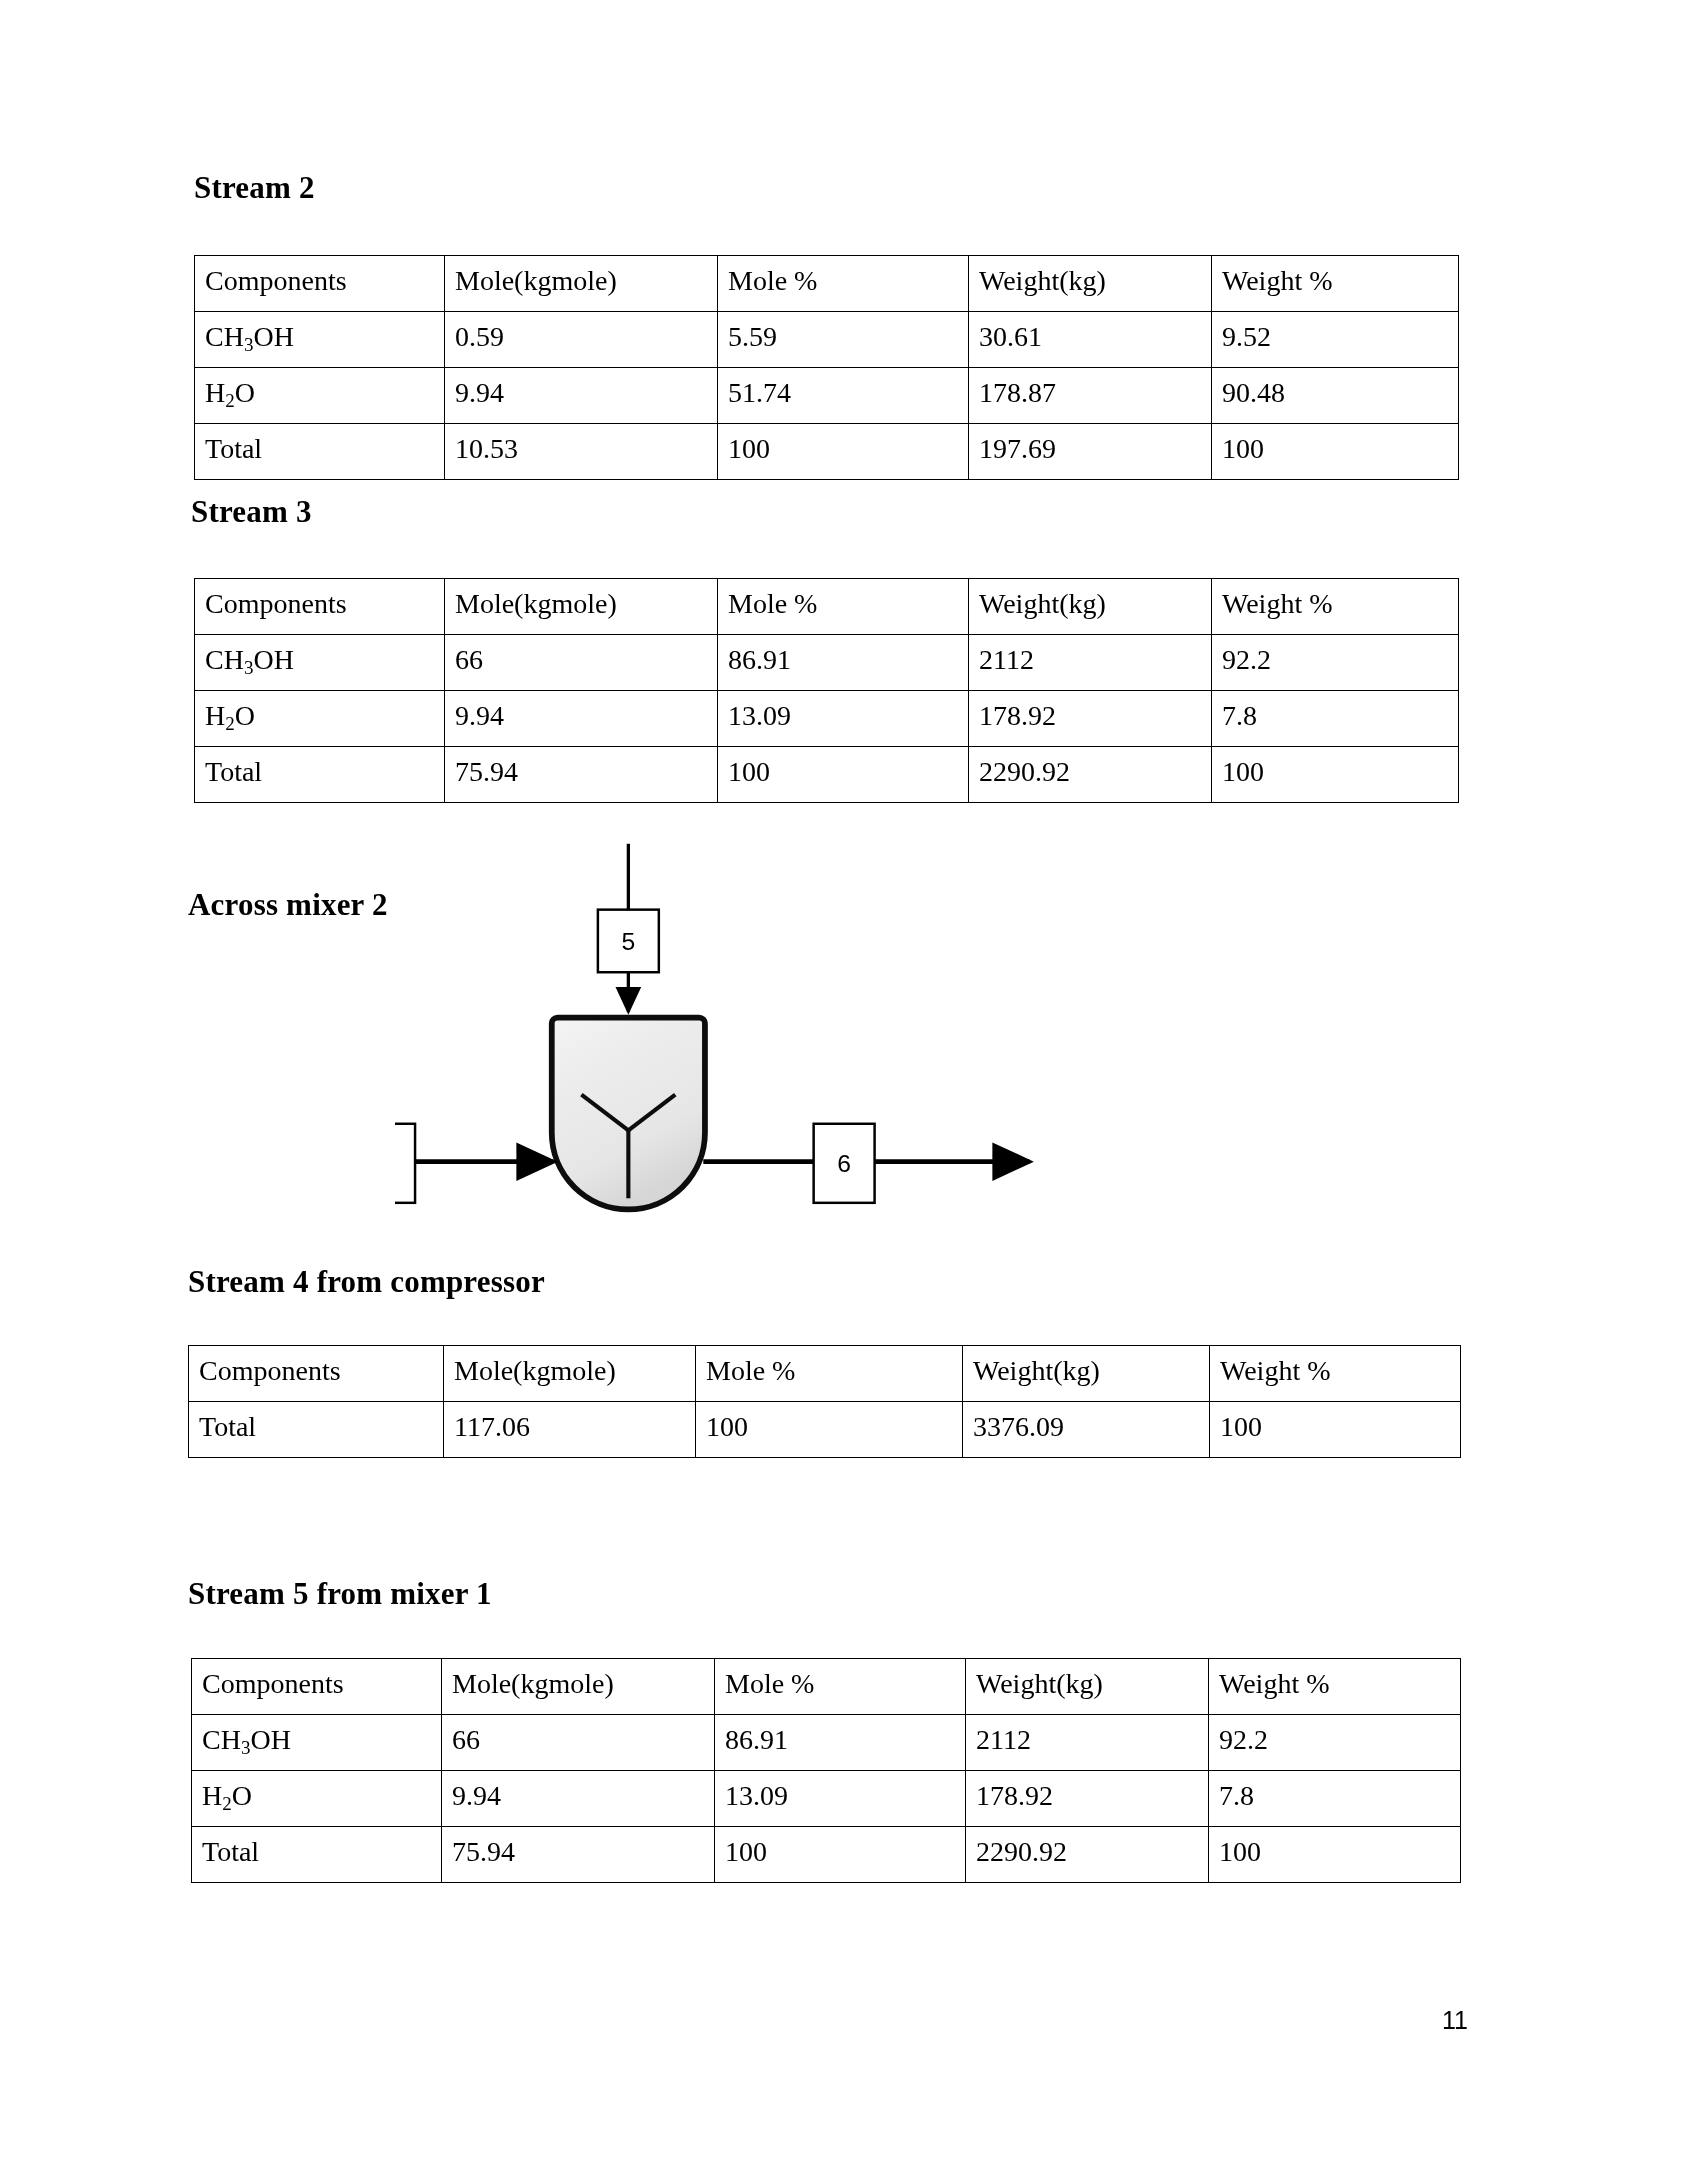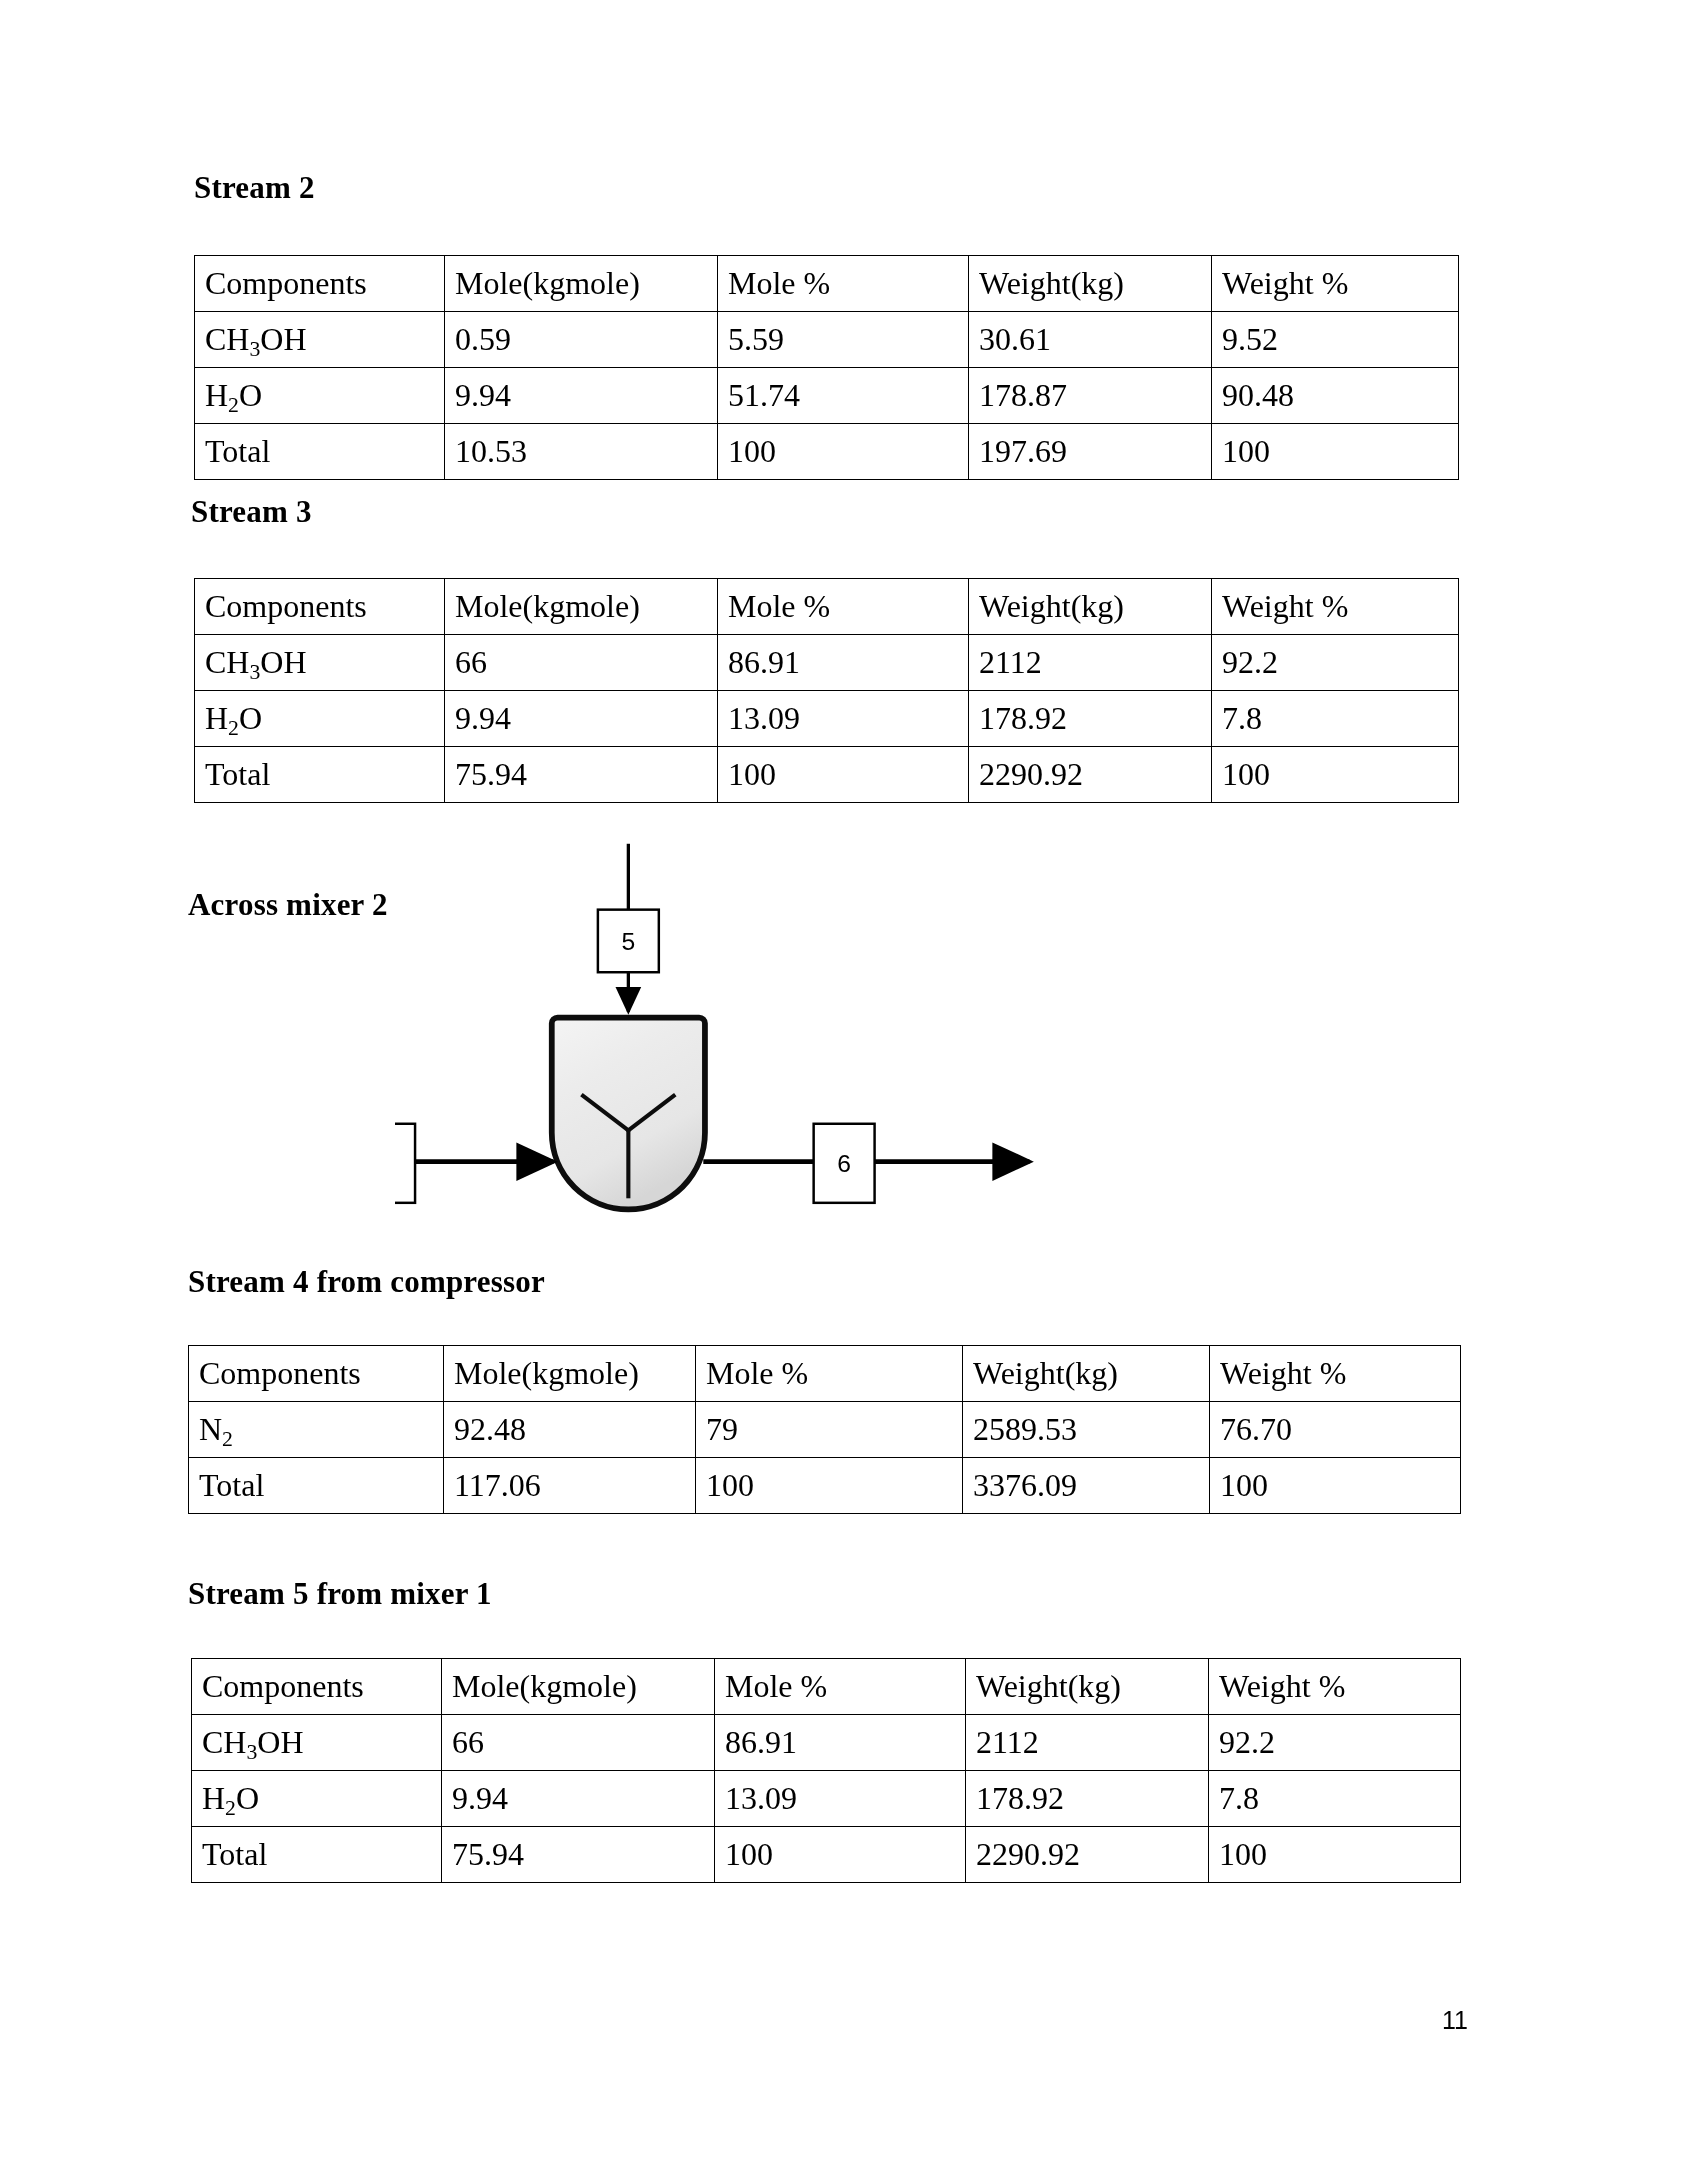--- a/index.html
+++ b/index.html
@@ -29,21 +29,21 @@
     line-height: 1.1;
     letter-spacing: 0.2px;
     white-space: nowrap;
   }
 
   
   .stream-table {
     position: absolute;
     border-collapse: collapse;
     table-layout: fixed;
-    font-size: 32px;
+    font-size: 28px;
     line-height: 1.1;
   }
   .stream-table td {
     border: 1.6px solid #000000;
     vertical-align: top;
     padding: 10px 0 0 10px;
     height: 56px;
     box-sizing: border-box;
     font-weight: normal;
     white-space: nowrap;
@@ -231,27 +231,20 @@
     </colgroup>
     <tbody>
       <tr>
         <td>Components</td>
         <td>Mole(kgmole)</td>
         <td>Mole %</td>
         <td>Weight(kg)</td>
         <td>Weight %</td>
       </tr>
       <tr>
-        <td><span>N</span><sub>2</sub><span></span></td>
-        <td>92.48</td>
-        <td>79</td>
-        <td>2589.53</td>
-        <td>76.70</td>
-      </tr>
-      <tr>
         <td>Total</td>
         <td>117.06</td>
         <td>100</td>
         <td>3376.09</td>
         <td>100</td>
       </tr>
     </tbody>
   </table>
 
   <div class="heading" style="left:188px; top:1577px;">Stream 5 from mixer 1</div>

